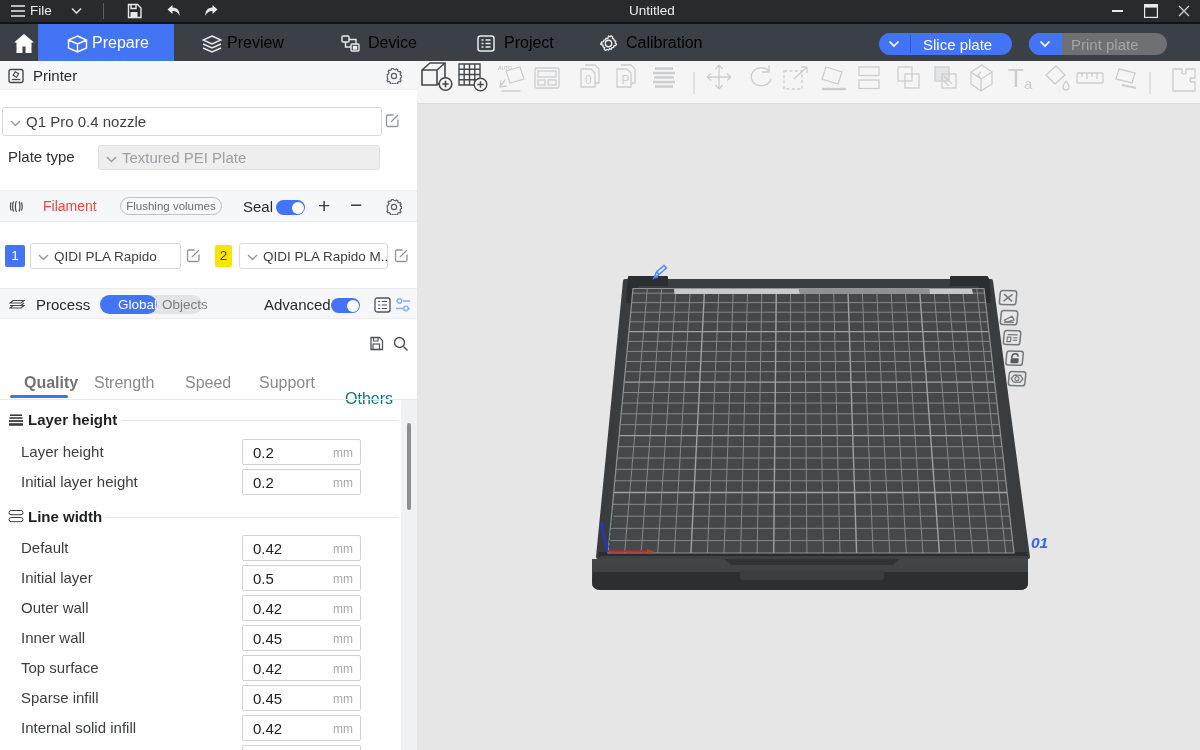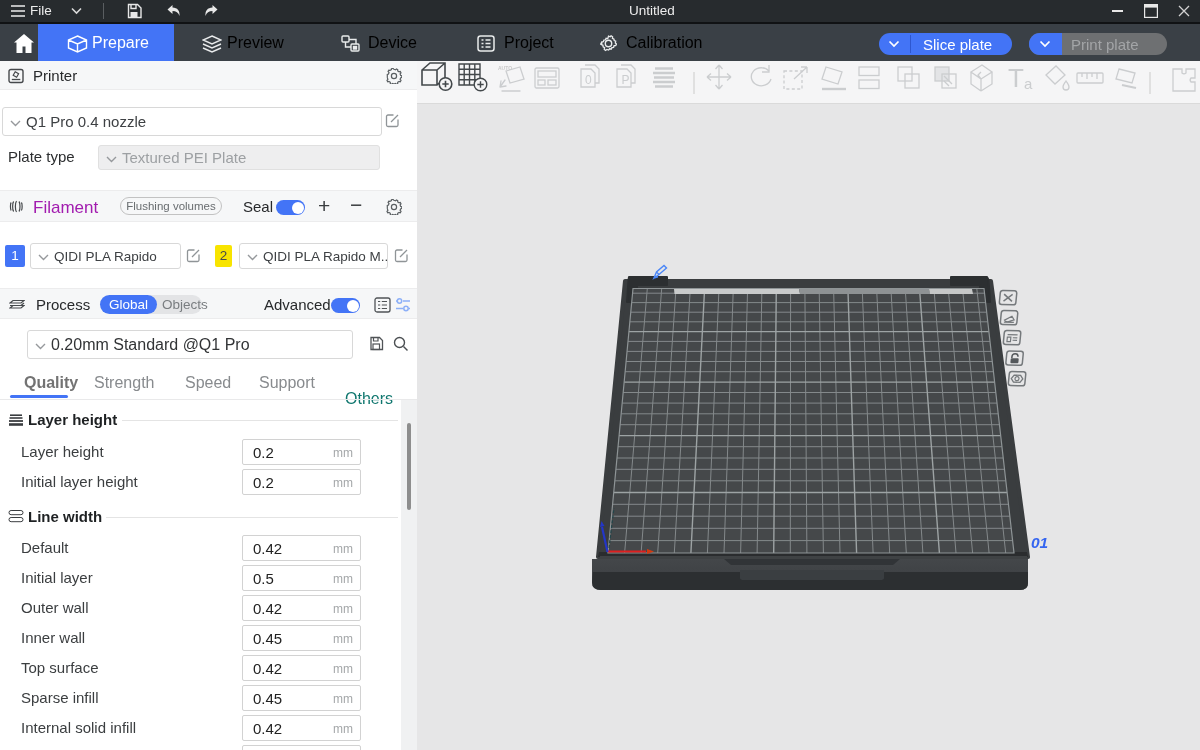--- a/index.html
+++ b/index.html
@@ -278,21 +278,21 @@
     <div class="band" style="top:129px;height:32px"></div>
     <svg class="abs" style="left:9px;top:138px" width="15" height="15" viewBox="0 0 15 15">
       <g fill="none" stroke="#46494c" stroke-width="1.2">
         <path d="M2.2 3.5c-1 1-1 7 0 8"></path>
         <path d="M4.6 2.5c-1.3 1.5-1.3 8.5 0 10"></path>
         <path d="M7.5 2c-1.5 2-1.5 9 0 11"></path>
         <path d="M10 2.5c1.3 1.5 1.3 8.5 0 10"></path>
         <path d="M12.4 3.5c1 1 1 7 0 8"></path>
       </g>
     </svg>
-    <span class="abs" style="left:33px;top:137px;font-size:17px;color:#a21caf">Filament</span>
+    <span class="abs" style="left:43px;top:137px;font-size:14px;color:#ef4444">Filament</span>
     <div class="abs" style="left:120px;top:136px;width:102px;height:18px;border:1px solid #c2c2c2;border-radius:9px;font-size:11.5px;color:#696d70;text-align:center;line-height:16px">Flushing volumes</div>
     <span class="abs" style="left:243px;top:137px;font-size:15px;color:#27292b">Seal</span>
     <div class="toggle" style="left:276px;top:139px">
       <i></i>
     </div>
     <span class="abs" style="left:318px;top:133px;font-size:21px;font-weight:300;color:#3a3d3f">+</span>
     <span class="abs" style="left:350px;top:132px;font-size:21px;font-weight:300;color:#3a3d3f">−</span>
     <svg class="abs" style="left:386px;top:138px" width="16" height="16" viewBox="0 0 16 16">
       <path d="M8 1.3l1.5.5.9-.9 1.3.8v1.3l1.4.8 1.2-.3.7 1.4-.9 1 .5 1.5 1.2.5v1.5l-1.2.5-.5 1.5.9 1-.7 1.4-1.2-.3-1.4.8v1.3l-1.3.8-.9-.9-1.5.5-1.5-.5-.9.9-1.3-.8v-1.3l-1.4-.8-1.2.3-.7-1.4.9-1-.5-1.5L1.3 8V6.5l1.2-.5.5-1.5-.9-1 .7-1.4 1.2.3 1.4-.8V.9l1.3-.8.9.9z" fill="none" stroke="#5a5f62" stroke-width="1.2"></path>
       <circle cx="8" cy="8" r="2.6" fill="none" stroke="#5a5f62" stroke-width="1.2"></circle>
@@ -316,40 +316,37 @@
     <div class="band" style="top:227px;height:31px"></div>
     <svg class="abs" style="left:9px;top:236px" width="16" height="14" viewBox="0 0 16 14">
       <g fill="none" stroke="#46494c" stroke-width="1.2">
         <path d="M4 3.5h11l-3 2.5H1z"></path>
         <path d="M1 8.5h11l3-2.5"></path>
         <path d="M4 11h11l-3 2.5H1z" transform="translate(0,-2.5)"></path>
       </g>
     </svg>
     <span class="abs" style="left:36px;top:235px;font-size:15px;color:#27292b">Process</span>
     <div class="abs" style="left:100px;top:234px;width:102px;height:19px;background:#e3e4e6;border-radius:10px"></div>
-    <div class="abs" style="left:100px;top:234px;width:57px;height:19px;background:#4374f6;border-radius:10px;color:#fff;font-size:13.5px;text-align:center;line-height:19px">Global</div>
+    <div class="abs" style="left:100px;top:234px;width:57px;height:19px;background:#4374f6;border-radius:10px;color:#fff;font-size:13.5px;text-align:right;line-height:19px">Global</div>
     <span class="abs" style="left:162px;top:236px;font-size:13.5px;color:#797d80">Objects</span>
     <span class="abs" style="left:264px;top:235px;font-size:15px;color:#27292b">Advanced</span>
     <div class="toggle" style="left:331px;top:237px">
       <i></i>
     </div>
     <svg class="abs" style="left:374px;top:236px" width="17" height="16" viewBox="0 0 17 16">
       <rect x="1" y="1" width="15" height="14" rx="2" fill="none" stroke="#505457" stroke-width="1.3"></rect>
       <path d="M4 4.5h2.2M4 8h2.2M4 11.5h2.2M7.8 4.5h5.2M7.8 8h5.2M7.8 11.5h5.2" stroke="#505457" stroke-width="1.2"></path>
     </svg>
     <svg class="abs" style="left:395px;top:236px" width="16" height="16" viewBox="0 0 16 16">
       <g fill="none" stroke="#8db0f8" stroke-width="1.5">
         <circle cx="4.5" cy="4" r="2.2"></circle>
         <circle cx="11" cy="11.5" r="2.2"></circle>
         <path d="M8 4h7M1 4h1.2M13.5 11.5H15M1 11.5h7"></path>
       </g>
     </svg>
-    <div class="selbox" style="left:27px;top:269px;width:326px;height:29px;font-size:16px;color:#323436"><span class="chev"><svg width="11" height="7" viewBox="0 0 11 7">
-          <path d="M1 1l4.5 4.5L10 1" stroke="#96999c" stroke-width="1.4" fill="none"></path>
-        </svg></span>0.20mm Standard @Q1 Pro</div>
     <svg class="abs" style="left:369px;top:275px" width="15" height="15" viewBox="0 0 15 15">
       <path d="M2 1.5h8.5L13.5 4.5v9h-11.5z" fill="none" stroke="#505457" stroke-width="1.3"></path>
       <path d="M4.5 1.5v3.5h4.5V1.5" fill="none" stroke="#505457" stroke-width="1.2"></path>
       <rect x="4" y="8" width="6.5" height="5.5" fill="none" stroke="#505457" stroke-width="1.2"></rect>
     </svg>
     <svg class="abs" style="left:393px;top:275px" width="16" height="16" viewBox="0 0 16 16">
       <circle cx="6.5" cy="6.5" r="5" fill="none" stroke="#4b4f52" stroke-width="1.4"></circle>
       <path d="M10.5 10.5l4 4" stroke="#4b4f52" stroke-width="1.5"></path>
     </svg>
     <span class="abs" style="left:24px;top:313px;font-size:16px;font-weight:bold;color:#737373">Quality</span>

